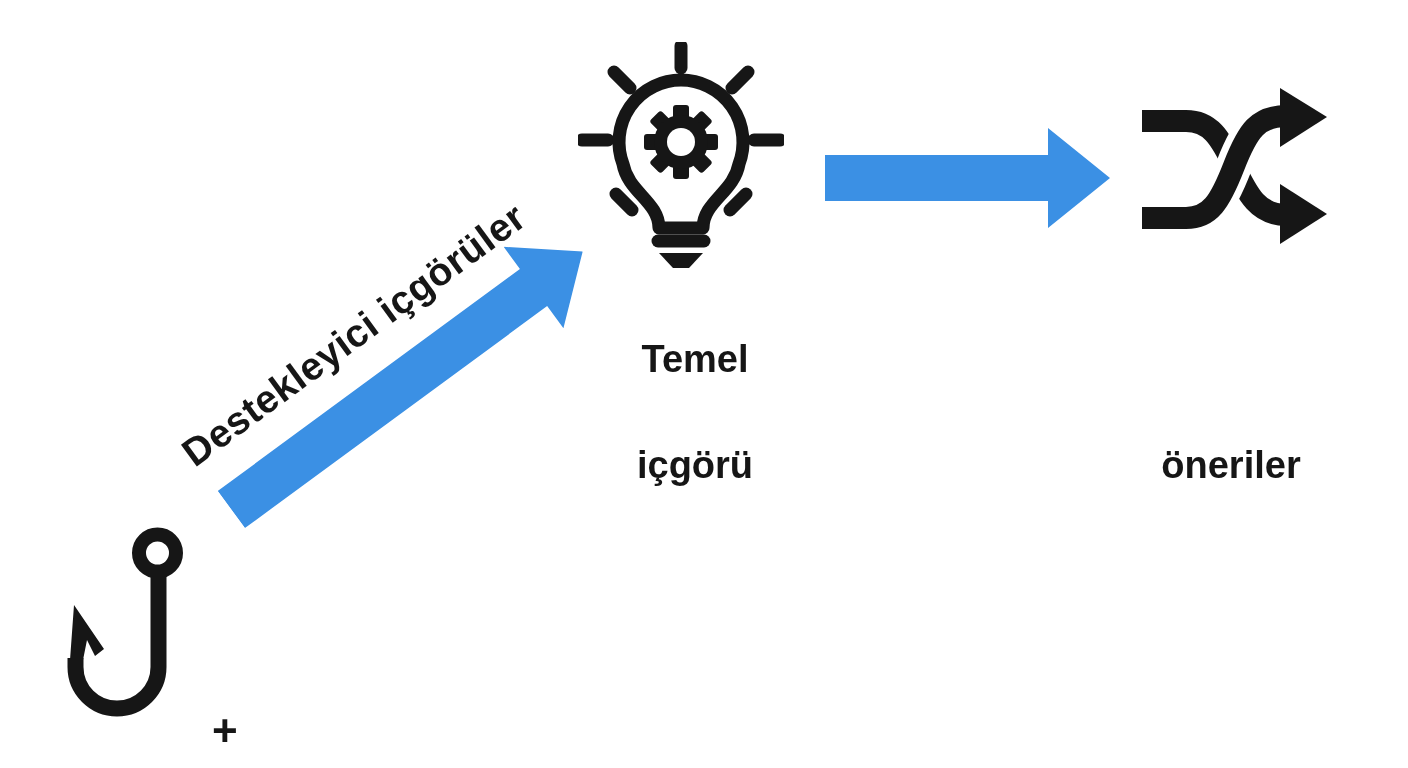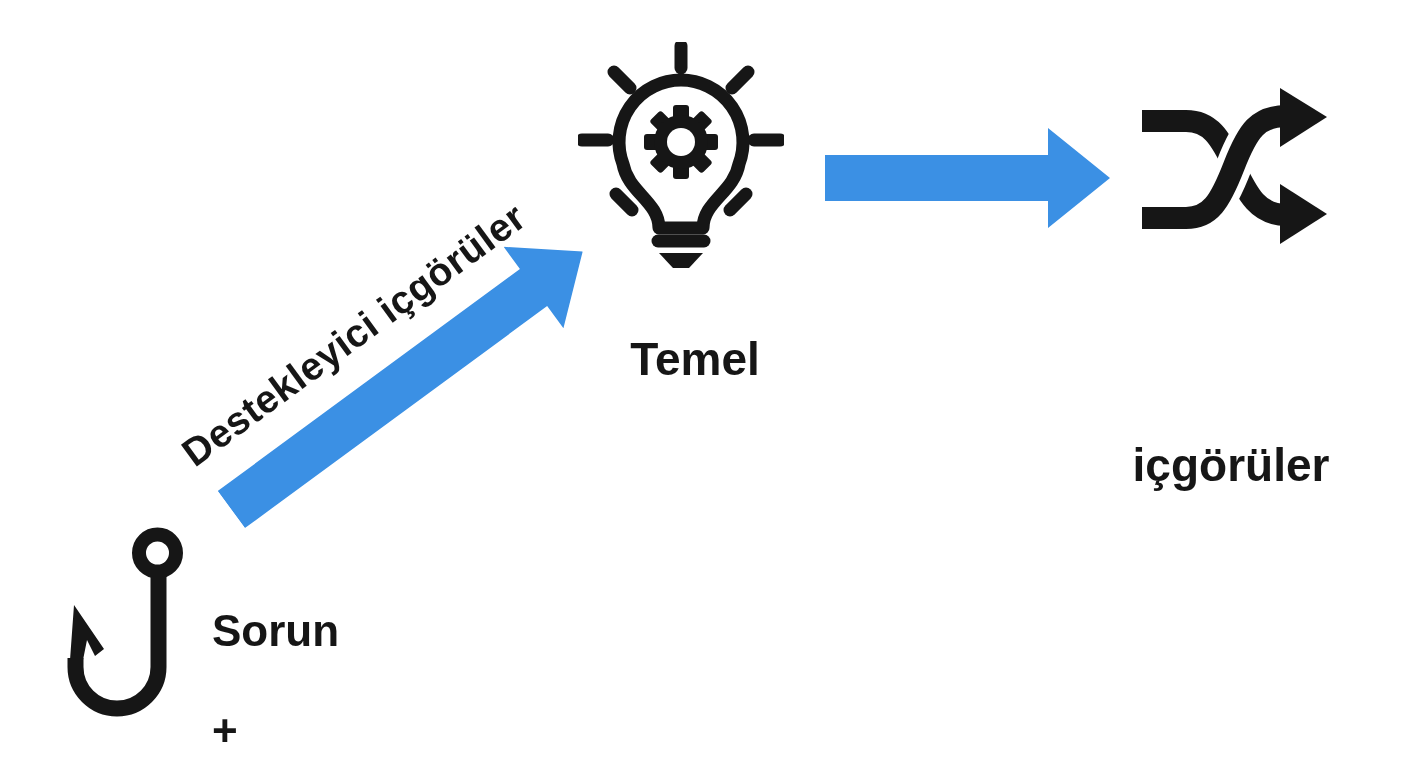--- a/index.html
+++ b/index.html
@@ -8,21 +8,21 @@
     font-family:"Liberation Sans", sans-serif;
   }
   .stage{position:relative;width:1408px;height:768px;background:#ffffff;}
   .abs{position:absolute;}
   .label{
     position:absolute;
     color:#161616;
     font-weight:bold;
     white-space:pre-line;
   }
-  .node-label{font-size:46px;line-height:53px;text-align:center;}
+  .node-label{font-size:38px;line-height:53px;text-align:center;}
   .start-label{font-size:44px;line-height:50px;text-align:left;}
   .diag-label{
     font-size:39px;line-height:46px;text-align:center;
     transform:rotate(-36.3deg);
     transform-origin:50% 50%;
     letter-spacing:0.5px;
   }
   .diag-arrow{transform:rotate(-36.3deg);transform-origin:50% 50%;}
   svg{display:block;}
 </style>
@@ -31,21 +31,21 @@
 
 <div class="stage">
 
   <svg class="abs" style="left:64px;top:527px;" width="125" height="196" viewBox="0 0 125 196">
     <circle cx="93.5" cy="26" r="18.5" fill="none" stroke="#161616" stroke-width="14"></circle>
     <path d="M 94.5 44 L 94.5 140 A 41.5 41.5 0 0 1 11.5 140 L 11.5 131" fill="none" stroke="#161616" stroke-width="16" stroke-linecap="butt"></path>
     <polygon points="10,78 40,122 31,129 23,113 19,133 6,133" fill="#161616"></polygon>
   </svg>
 
   <div class="label start-label" style="left:212px;top:556px;width:260px;">
-    <span>Sorun</span><br>
+    <br>
     <span>+</span><br>
     
   </div>
 
   <svg class="abs diag-arrow" style="left:189px;top:330px;" width="436" height="101" viewBox="0 0 436 101">
     <polygon points="0,27.5 375,27.5 375,0 436,50.5 375,101 375,73.5 0,73.5" fill="#3b90e4"></polygon>
   </svg>
 
   <div class="label diag-label" style="left:79px;top:312px;width:550px;">Destekleyici içgörüler</div>
 
@@ -67,32 +67,33 @@
       <rect x="95" y="63" width="16" height="74" rx="3" fill="#161616" transform="rotate(135 103 100)"></rect>
       <circle cx="103" cy="100" r="27" fill="#161616"></circle>
       <circle cx="103" cy="100" r="14" fill="#ffffff"></circle>
     </g>
     <line x1="80" y1="199" x2="126" y2="199" stroke="#161616" stroke-width="13" stroke-linecap="round"></line>
     <path d="M 81 211 H 125 L 111 226 H 95 Z" fill="#161616"></path>
   </svg>
 
   <div class="label node-label" style="left:495px;top:280px;width:400px;">
     <span>Temel</span><br>
+    <span>içgörü</span>
   </div>
 
   <svg class="abs" style="left:825px;top:128px;" width="285" height="100" viewBox="0 0 285 100">
     <polygon points="0,27 223,27 223,0 285,50 223,100 223,73 0,73" fill="#3b90e4"></polygon>
   </svg>
 
   <svg class="abs" style="left:1142px;top:85px;" width="185" height="162" viewBox="0 0 185 162">
     <path d="M 0 36 H 44 C 68 36 78 52 92 81 C 106 110 116 130 145 130" fill="none" stroke="#161616" stroke-width="22"></path>
     <path d="M 0 133 H 44 C 68 133 78 117 92 81 C 106 45 116 31 145 31" fill="none" stroke="#ffffff" stroke-width="36"></path>
     <path d="M 0 133 H 44 C 68 133 78 117 92 81 C 106 45 116 31 145 31" fill="none" stroke="#161616" stroke-width="22"></path>
     <polygon points="138,3 185,32 138,62" fill="#161616"></polygon>
     <polygon points="138,99 185,129 138,159" fill="#161616"></polygon>
   </svg>
 
   <div class="label node-label" style="left:1031px;top:280px;width:400px;">
     <br>
-    <span>içgörüler</span>
+    <span>öneriler</span>
   </div>
 
 </div>
 
 </body></html>

